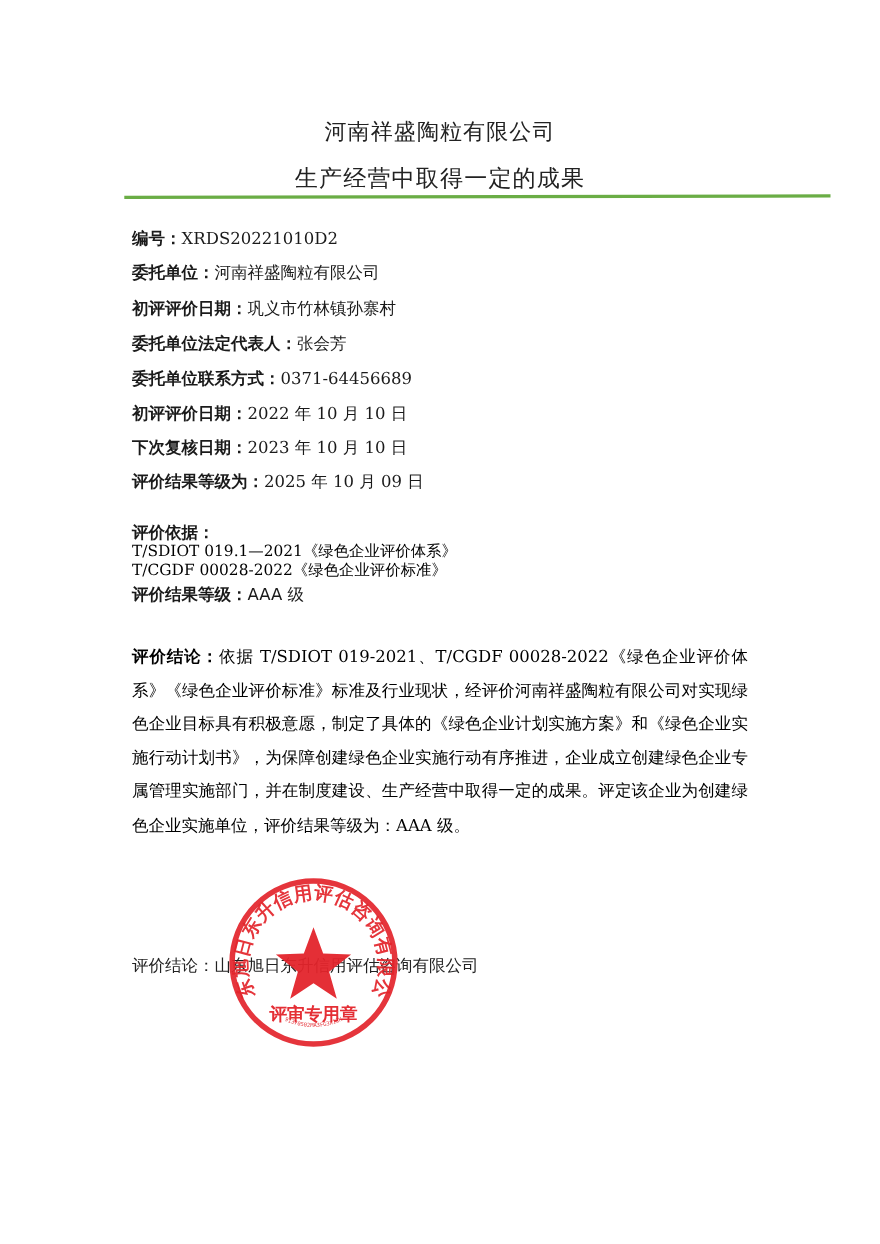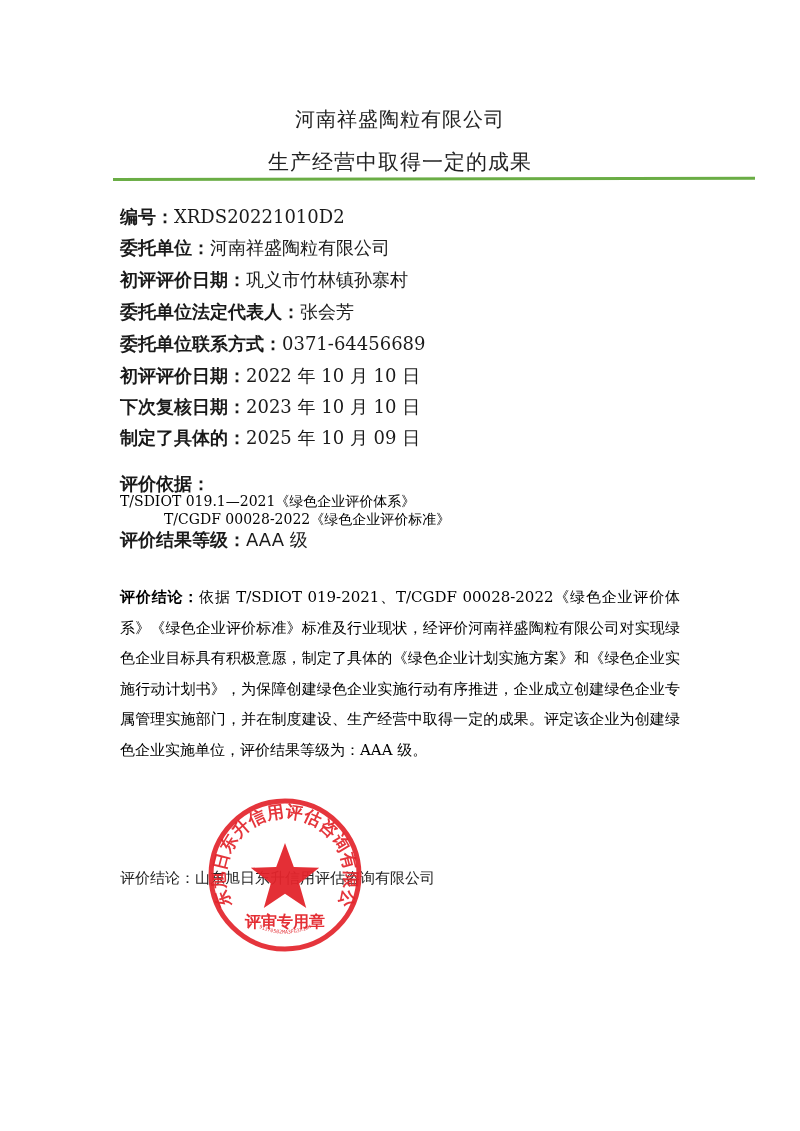--- a/index.html
+++ b/index.html
@@ -3,21 +3,21 @@
   <meta charset="utf-8">
   <style>
     html, body { margin: 0; padding: 0; background: #ffffff; }
     body { width: 800px; height: 1131px; position: relative; overflow: hidden;
            font-family: "DejaVu Serif", "Liberation Serif", serif; color: #1a1a1a; }
     .abs { position: absolute; white-space: nowrap; }
     .title { left: 0; width: 800px; text-align: center; font-family: "DejaVu Sans", "Liberation Sans", sans-serif;
              font-size: 20px; color: #222; letter-spacing: 1px; }
     .rule { position: absolute; left: 113px; width: 642px; height: 3px; top: 178px;
             transform: rotate(-0.12deg); transform-origin: left center; }
-    .field { left: 120px; font-size: 18px; line-height: 20px; }
+    .field { left: 120px; font-size: 15px; line-height: 20px; }
     .field .lbl { font-family: "DejaVu Sans", "Liberation Sans", sans-serif; font-weight: bold; }
     .field .val { font-family: "DejaVu Serif", "Liberation Serif", serif; }
     .std { left: 120px; font-size: 14px; line-height: 17px; color: #000000; font-family: "DejaVu Serif", "Liberation Serif", serif; }
     .conclusion { position: absolute; left: 120px; top: 582px; width: 560px; font-size: 15px; line-height: 30.5px;
                   text-align: justify; font-family: "DejaVu Serif", "Liberation Serif", serif; color: #000000; }
     .conclusion .lbl { font-family: "DejaVu Sans", "Liberation Sans", sans-serif; font-weight: bold; }
     .sig { left: 120px; top: 868px; font-size: 15px; line-height: 20px; color: #222; }
     .seal { position: absolute; left: 205px; top: 795px; width: 160px; height: 160px; }
   </style>
 </head>
@@ -45,29 +45,29 @@
     <div class="abs field" style="top:334px;">
       <span class="lbl">委托单位联系方式：</span><span class="val">0371-64456689</span>
     </div>
     <div class="abs field" style="top:366px;">
       <span class="lbl">初评评价日期：</span><span class="val">2022 年 10 月 10 日</span>
     </div>
     <div class="abs field" style="top:397px;">
       <span class="lbl">下次复核日期：</span><span class="val">2023 年 10 月 10 日</span>
     </div>
     <div class="abs field" style="top:428px;">
-      <span class="lbl">制定了具体的：</span><span class="val">2025 年 10 月 09 日</span>
+      <span class="lbl">评价结果等级为：</span><span class="val">2025 年 10 月 09 日</span>
     </div>
   </div>
 
   <div class="abs field" style="top:474px;">
     <span class="lbl">评价依据：</span>
   </div>
   <div class="abs std" style="top:493px;">T/SDIOT 019.1—2021《绿色企业评价体系》</div>
-  <div class="abs std" style="top:511px;margin-left:44px;">T/CGDF 00028-2022《绿色企业评价标准》</div>
+  <div class="abs std" style="top:511px;">T/CGDF 00028-2022《绿色企业评价标准》</div>
   <div class="abs field" style="top:530px;">
     <span class="lbl">评价结果等级：</span><span class="val" style="font-family:'DejaVu Sans','Liberation Sans',sans-serif;">AAA 级</span>
   </div>
 
   <div class="conclusion">
     <span class="lbl">评价结论：</span><span>依据 T/SDIOT 019-2021、T/CGDF 00028-2022《绿色企业评价体系》《绿色企业评价标准》标准及行业现状，经评价河南祥盛陶粒有限公司对实现绿色企业目标具有积极意愿，制定了具体的《绿色企业计划实施方案》和《绿色企业实施行动计划书》，为保障创建绿色企业实施行动有序推进，企业成立创建绿色企业专属管理实施部门，并在制度建设、生产经营中取得一定的成果。评定该企业为创建绿色企业实施单位，评价结果等级为：AAA 级。</span>
   </div>
 
   <div class="abs sig">
     <span>评价结论：</span><span>山东旭日东升信用评估咨询有限公司</span>

